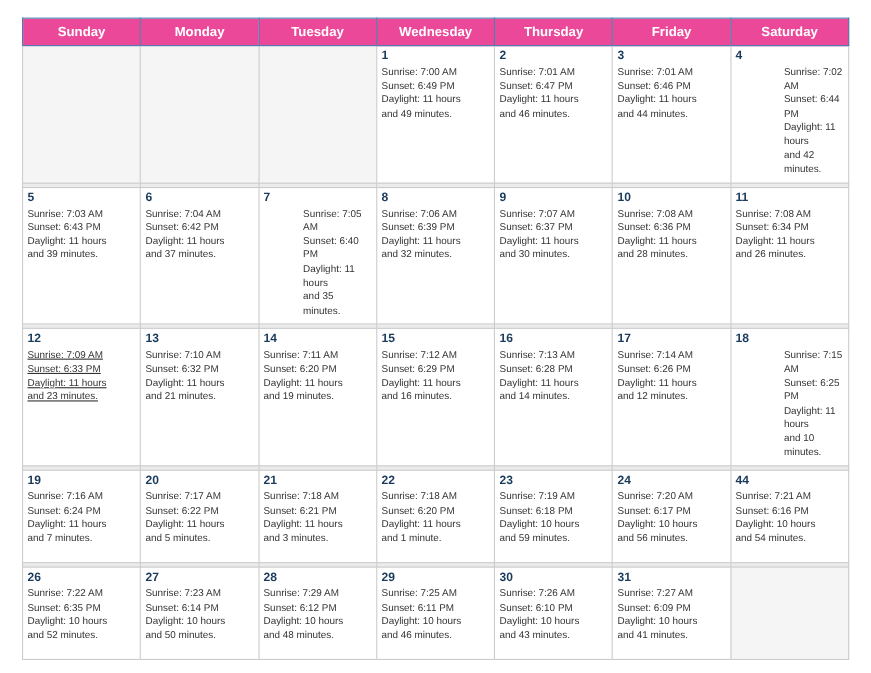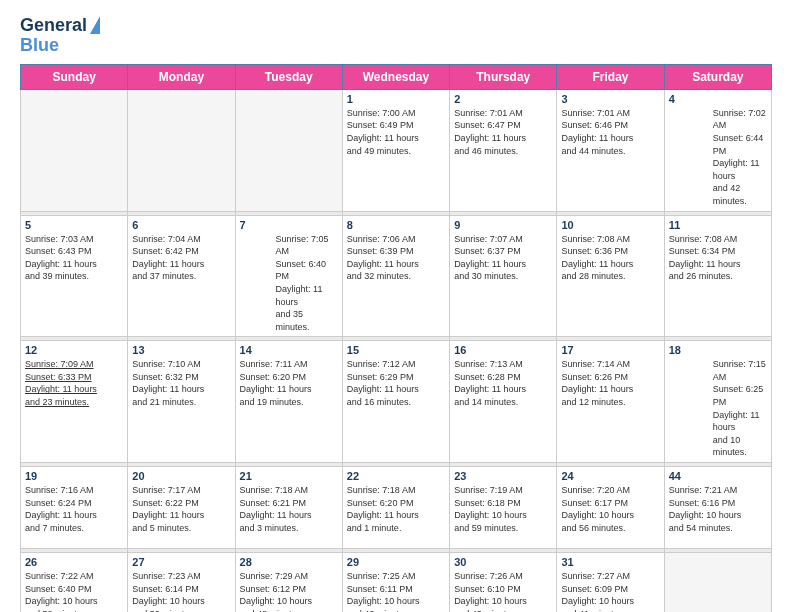--- a/index.html
+++ b/index.html
@@ -83,33 +83,20 @@
     .cell-info {
       font-size: 9px;
       line-height: 1.4;
       color: #333;
     }
   </style>
 </head>
 <body>
 
 <div class="page">
-  <div class="header">
-    <div class="logo">
-      <div style="display:flex;align-items:center;">
-        <span class="logo-text">General</span>
-        <span style="display:inline-block;width:0;height:0;border-left:10px solid transparent;border-bottom:18px solid #4a90d9;margin-left:3px;margin-bottom:2px;"></span>
-      </div>
-      <span class="logo-text" style="color:#4a90d9;">Blue</span>
-    </div>
-    <div class="title-section">
-      <div class="month-title"></div>
-      <div class="location"></div>
-    </div>
-  </div>
 
   <table class="calendar">
     <thead>
       <tr>
       <th>Sunday</th>
           <th>Monday</th>
           <th>Tuesday</th>
           <th>Wednesday</th>
           <th>Thursday</th>
           <th>Friday</th>
@@ -336,21 +323,21 @@
           <td style="height: 4px; padding: 0px; background: rgb(235, 235, 235);"></td>
           <td style="height: 4px; padding: 0px; background: rgb(235, 235, 235);"></td>
           <td style="height: 4px; padding: 0px; background: rgb(235, 235, 235);"></td>
           <td style="height: 4px; padding: 0px; background: rgb(235, 235, 235);"></td>
           <td style="height: 4px; padding: 0px; background: rgb(235, 235, 235);"></td>
         </tr>
         <tr>
           <td>
             <div class="date-num">26</div>
             <div class="cell-info" style="white-space: pre-line;">Sunrise: 7:22 AM
-Sunset: 6:40 PM
+Sunset: 6:35 PM
 Daylight: 10 hours
 and 52 minutes.</div>
           </td>
           <td>
             <div class="date-num">27</div>
             <div class="cell-info" style="white-space: pre-line;">Sunrise: 7:23 AM
 Sunset: 6:14 PM
 Daylight: 10 hours
 and 50 minutes.</div>
           </td>

